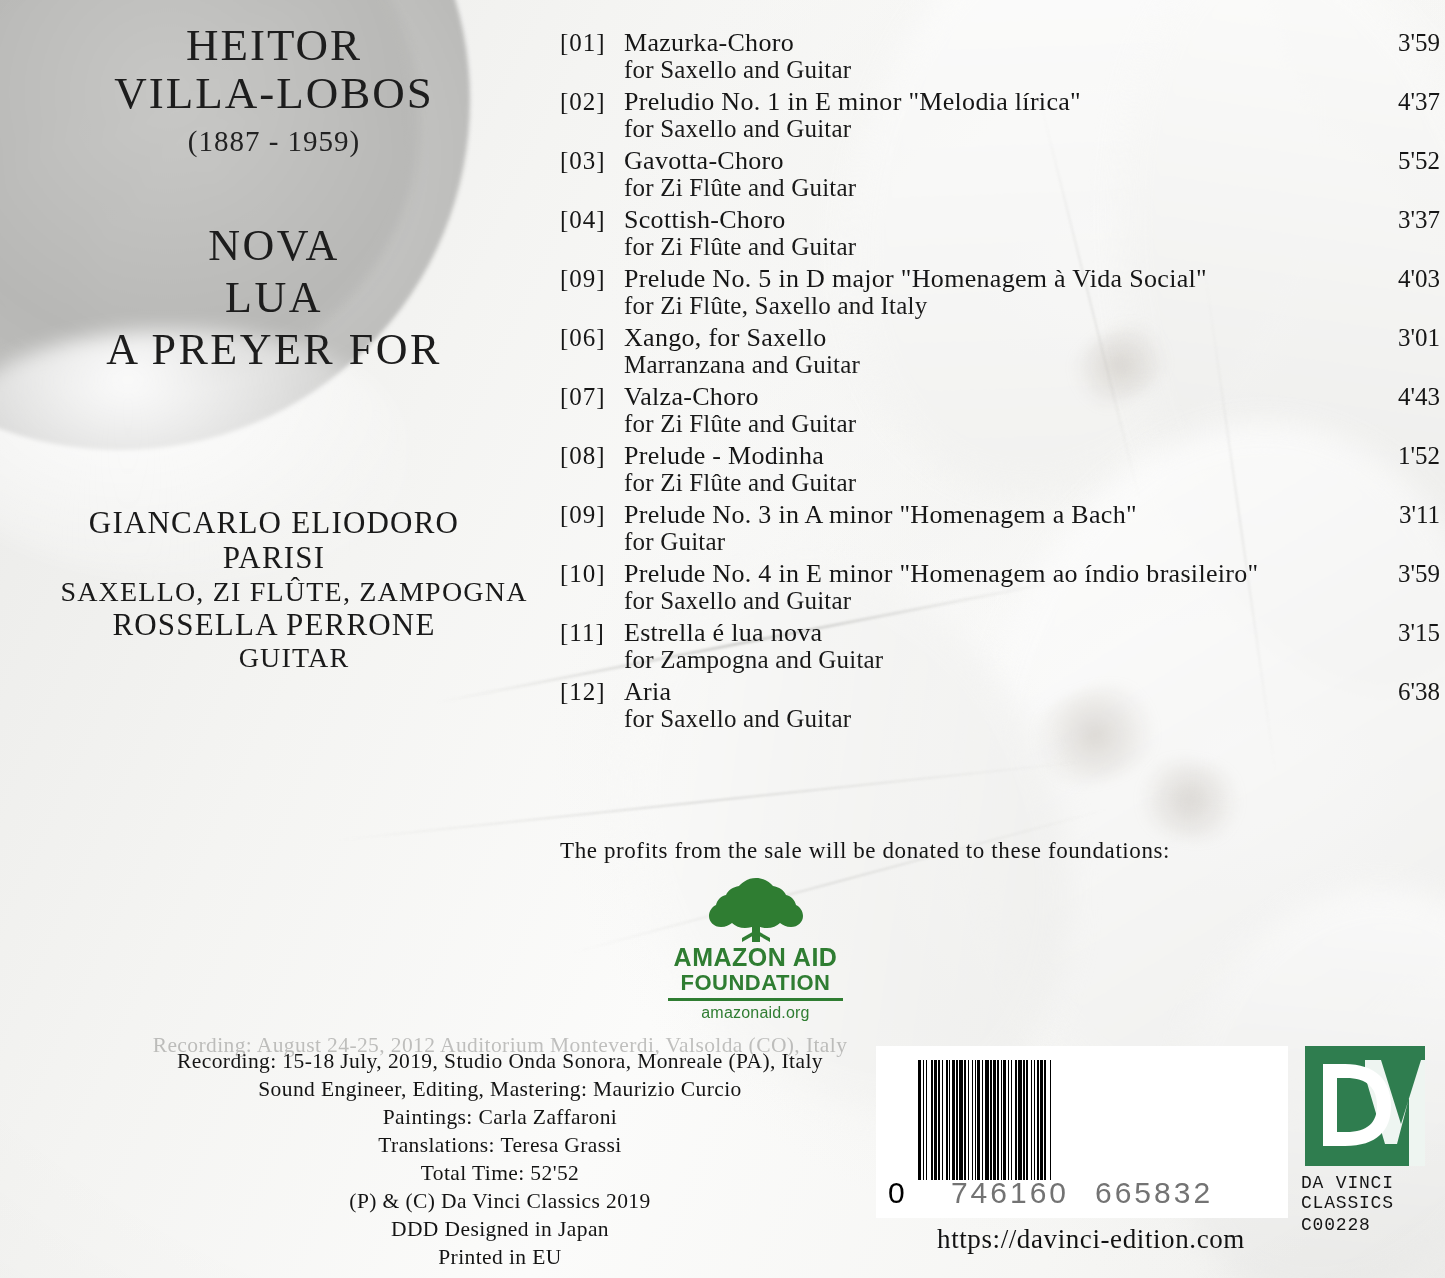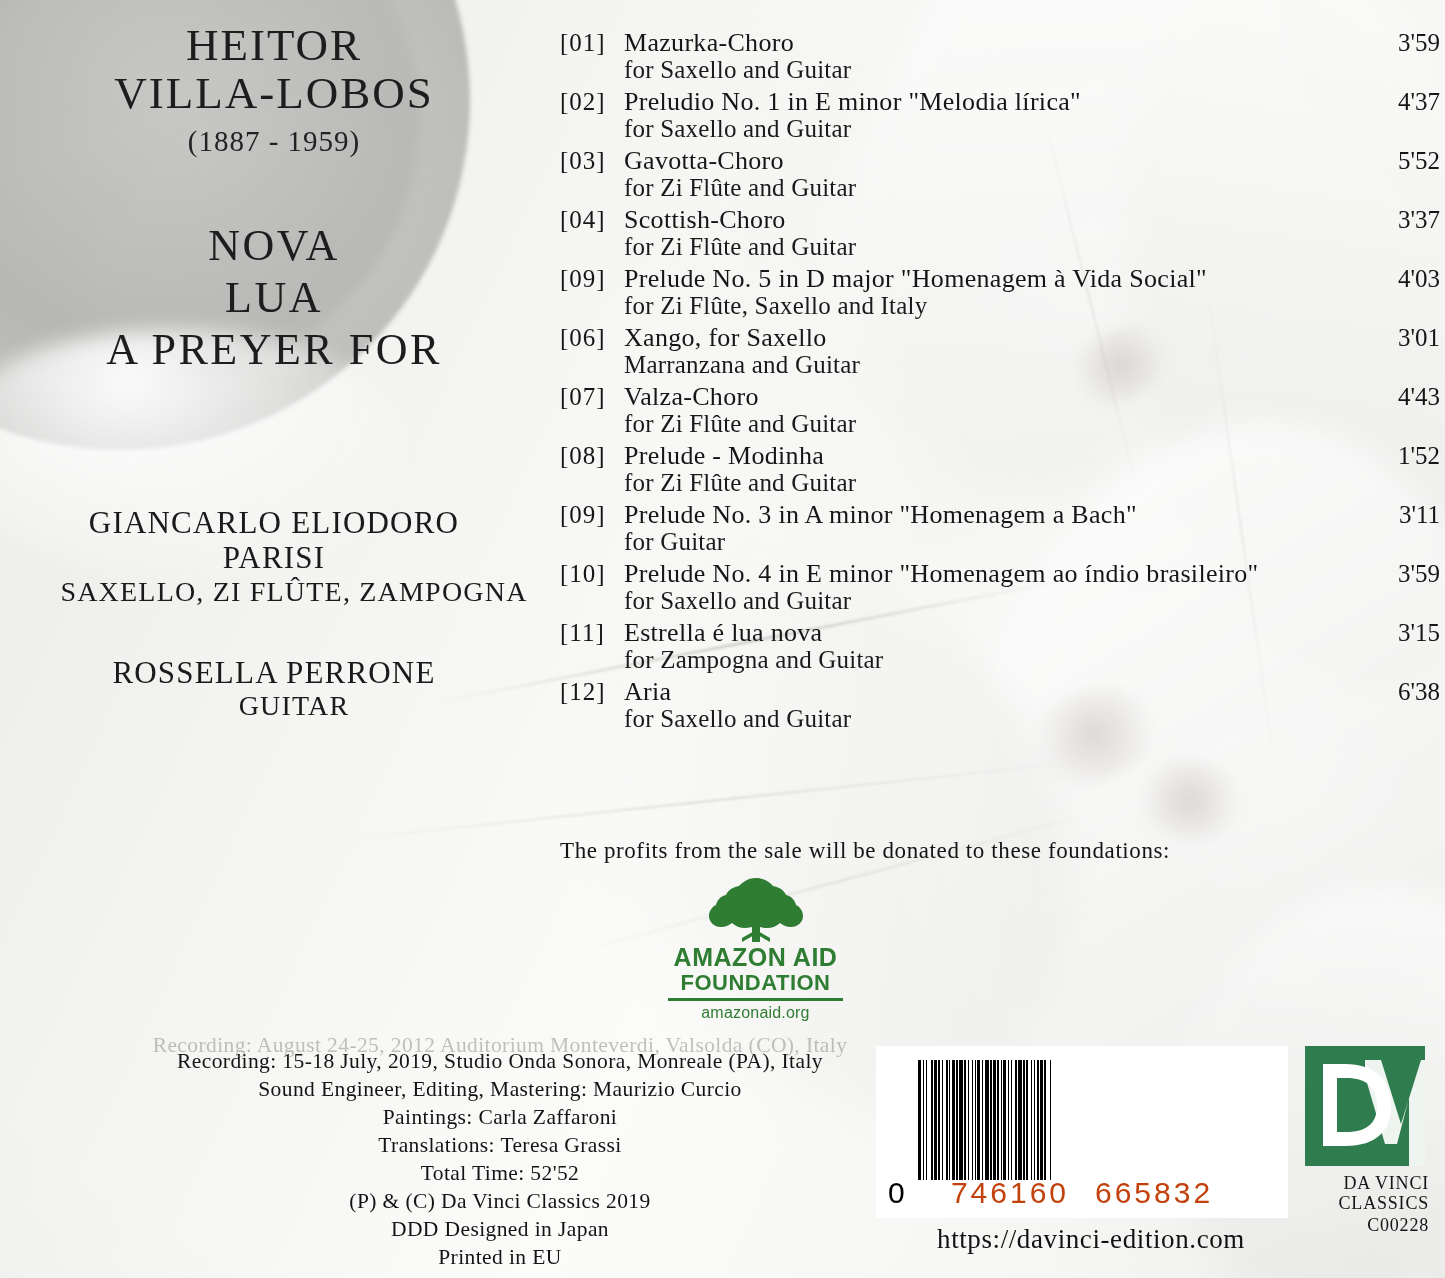--- a/index.html
+++ b/index.html
@@ -124,21 +124,21 @@
     line-height: 1.12;
     color: #1a1a1a;
   }
   .perf-instr {
     font-size: 28px;
     letter-spacing: 1.2px;
     color: #1a1a1a;
     line-height: 1.15;
     padding-left: 40px;
   }
-  .perf-block2 { margin-top: 48px; }
+  .perf-block2 { }
 
   
   .tracks {
     position: absolute;
     left: 560px; top: 28px;
     width: 880px;
   }
   .track {
     position: relative;
     margin-bottom: 3px;
@@ -258,21 +258,21 @@
   .bars i { display:block; background:#000; }
   .barcode-digits {
     position: absolute;
     bottom: 8px; left: 0; right: 0;
     display: flex;
     justify-content: center;
     gap: 26px;
     font-family: "Liberation Sans", sans-serif;
     font-size: 30px;
     letter-spacing: 3px;
-    color: #c2410c;
+    color: #737373;
   }
   .barcode-lead {
     position: absolute;
     bottom: 8px; left: 12px;
     font-family: "Liberation Sans", sans-serif;
     font-size: 30px;
     color: #000;
   }
   .site-url {
     position: absolute;
@@ -282,21 +282,22 @@
     font-size: 27px;
     letter-spacing: .6px;
     color: #121212;
   }
 
   
   .publisher {
     position: absolute;
     right: 16px; top: 1046px;
     width: 128px;
-    text-align: right;
+    text-align: left;
+    font-family: Liberation Mono, monospace;
   }
   .pub-mark {
     width: 120px; height: 120px;
     background: #2f7d4f;
     margin: 0 auto;
     position: relative;
     overflow: hidden;
   }
   .pub-mark svg { position: absolute; left: 0; top: 0; }
   .pub-name {

